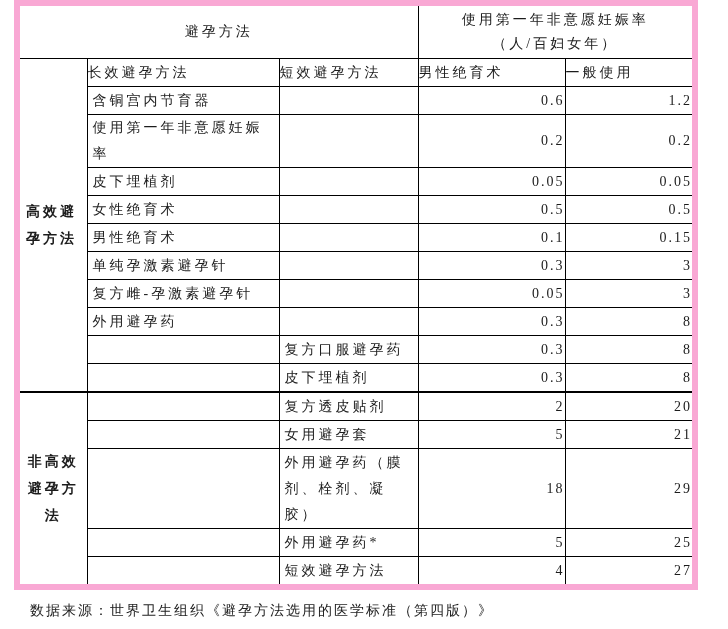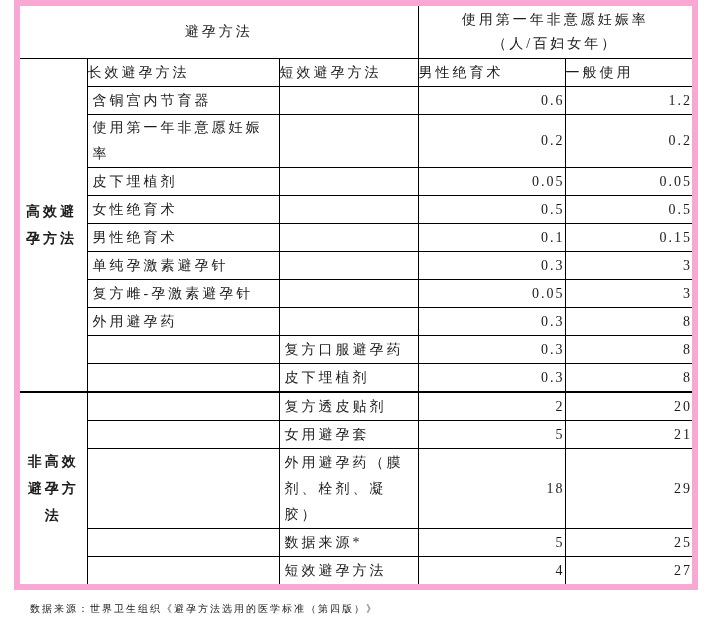--- a/index.html
+++ b/index.html
@@ -58,21 +58,21 @@
     line-height: 26px;
     font-family: Liberation Serif, serif;
   }
   td.num {
     text-align: right;
     letter-spacing: 2px;
   }
   tr.group-start td { border-top: 2px solid #000; }
   .footer {
     margin: 12px 0 0 30px;
-    font-size: 10px;
+    font-size: 14px;
     letter-spacing: 2px;
     white-space: nowrap;
   }
 </style>
 </head>
 <body>
 
 <div class="page">
 
 
@@ -177,21 +177,21 @@
       <td class="num">21</td>
     </tr>
     <tr class="datarow tall">
       <td class="name"></td>
       <td class="name">外用避孕药（膜剂、栓剂、凝胶）</td>
       <td class="num">18</td>
       <td class="num">29</td>
     </tr>
     <tr class="datarow">
       <td class="name"></td>
-      <td class="name">数据来源*</td>
+      <td class="name">外用避孕药*</td>
       <td class="num">5</td>
       <td class="num">25</td>
     </tr>
     <tr class="datarow">
       <td class="name"></td>
       <td class="name">短效避孕方法</td>
       <td class="num">4</td>
       <td class="num">27</td>
     </tr>
   </tbody>

